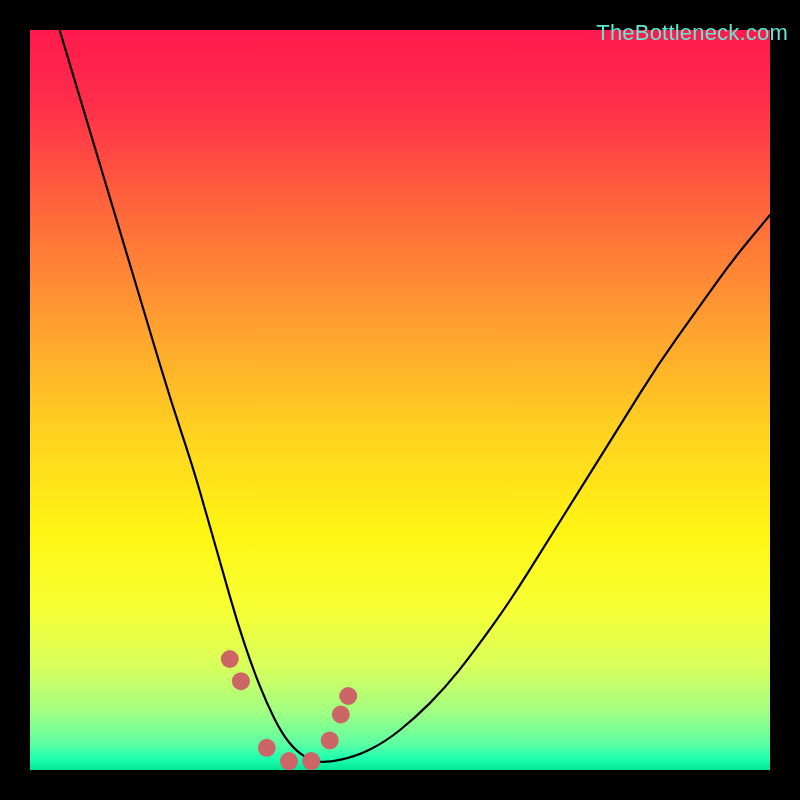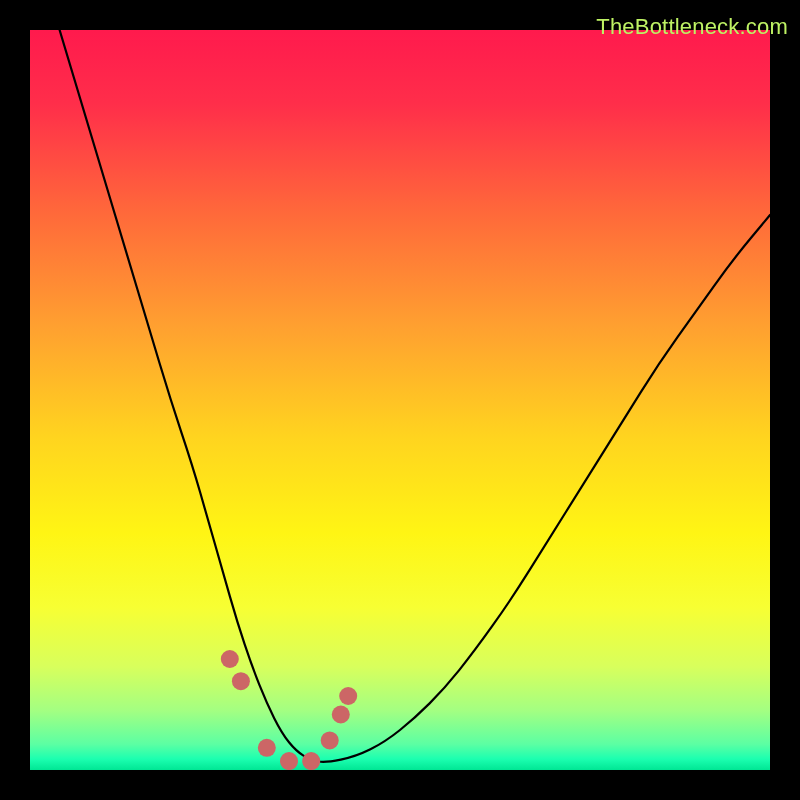--- a/index.html
+++ b/index.html
@@ -5,25 +5,25 @@
   * { margin: 0; padding: 0; box-sizing: border-box; }
   html, body { width: 800px; height: 800px; overflow: hidden; background: #000; }
   .frame {
     position: relative;
     width: 800px;
     height: 800px;
     background: #000;
   }
   .watermark {
     position: absolute;
-    top: 14px;
+    top: 20px;
     right: 12px;
     font-family: Arial, Helvetica, sans-serif;
     font-size: 22px;
-    color: #bef264;
+    color: #5eead4;
     letter-spacing: 0.2px;
     z-index: 20;
   }
   .plot-area {
     position: absolute;
     left: 30px;
     top: 30px;
     width: 740px;
     height: 740px;
     overflow: hidden;

